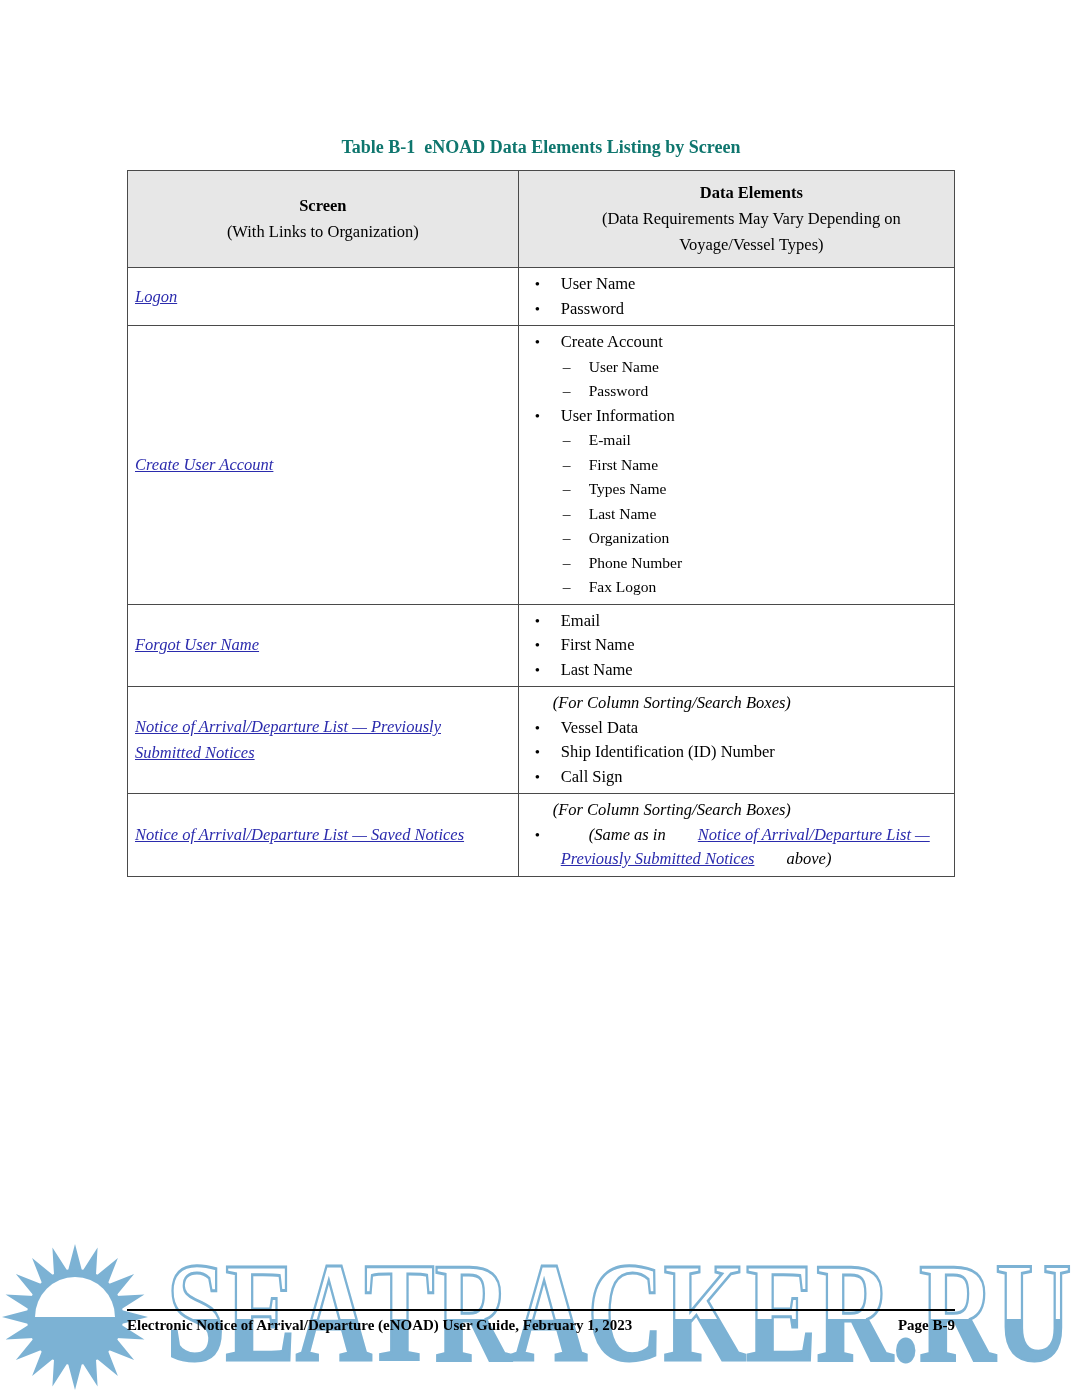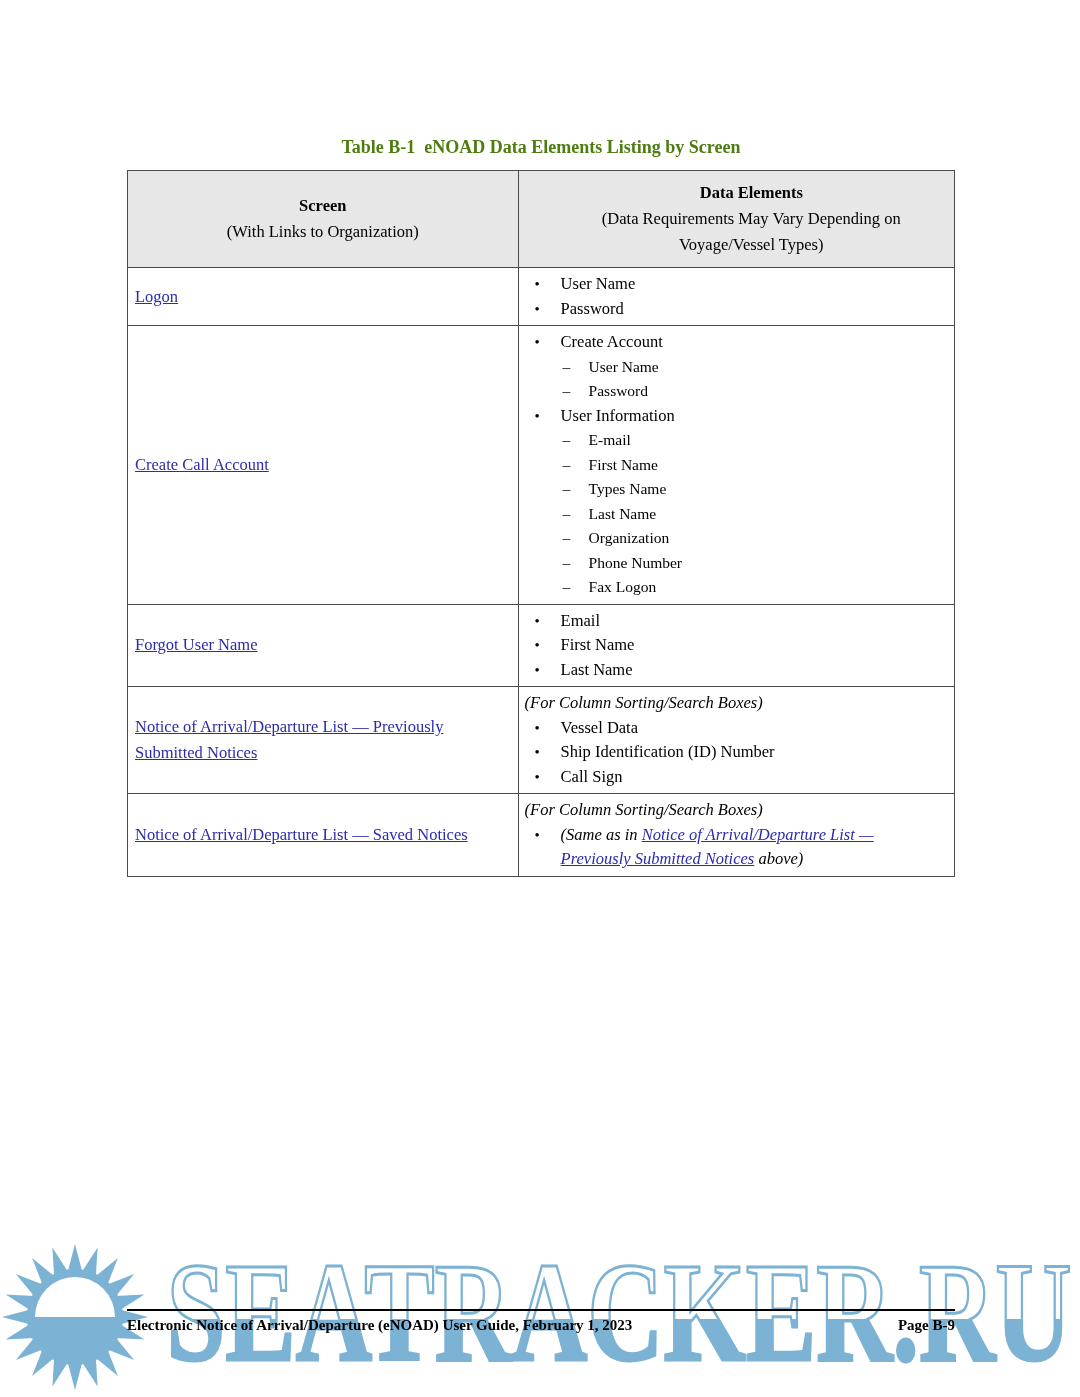--- a/index.html
+++ b/index.html
@@ -8,21 +8,21 @@
     background:#ffffff;
     font-family:"Liberation Serif", serif;
     position:relative;
     overflow:hidden;
   }
   .page { position:absolute; inset:0; }
 
   
   .doc-title {
     position:absolute; left:127px; top:137px; width:828px;
-    text-align:center; font-weight:bold; font-size:18px; color:#4d7c0f;
+    text-align:center; font-weight:bold; font-size:18px; color:#0f766e;
     white-space:pre-wrap;
     z-index:2;
   }
 
   
   table.main {
     position:absolute; left:127px; top:170px; width:828px;
     border-collapse:collapse;
     font-size:16.5px; color:#000;
     z-index:2;
@@ -49,30 +49,31 @@
     line-height:26px;
   }
   td.cell-elements {
     vertical-align:top;
     padding:4px 8px 4px 0;
   }
   a.doc-link {
     color:#2b2bad;
     text-decoration:underline;
     cursor:pointer;
+    font-style:italic;
   }
   .line { position:relative; line-height:24.5px; }
   .line .glyph { position:absolute; top:0; }
   .line.bullet { padding-left:42px; }
   .line.bullet > .glyph { left:16px; font-size:15px; }
   .line.dash   { padding-left:70px; }
   .line.dash   > .glyph { left:44px; }
   .line.dash   { font-size:15.5px; }
   .line.note   { padding-left:6px; font-style:italic; }
-  .italic { font-style:italic; }
+  .italic { font-style:italic;margin-left:28px; }
 
   
   .footer-rule {
     position:absolute; left:127px; top:1309px; width:828px; height:0;
     border-top:2px solid #000; z-index:6;
   }
   .footer-bar {
     position:absolute; left:127px; top:1317px; width:828px;
     display:flex; justify-content:space-between;
     font-weight:bold; font-size:15px; color:#000;
@@ -118,21 +119,21 @@
     </thead>
     <tbody id="table-body">
         <tr>
           <td class="cell-screen"><a class="doc-link" href="#">Logon</a></td>
           <td class="cell-elements">
             <div class="line bullet"><span class="glyph">•</span><span>User Name</span></div>
             <div class="line bullet"><span class="glyph">•</span><span>Password</span></div>
           </td>
         </tr>
         <tr>
-          <td class="cell-screen"><a class="doc-link" href="#">Create Call Account</a></td>
+          <td class="cell-screen"><a class="doc-link" href="#">Create User Account</a></td>
           <td class="cell-elements">
             <div class="line bullet"><span class="glyph">•</span><span>Create Account</span></div>
             <div class="line dash"><span class="glyph">–</span><span>User Name</span></div>
             <div class="line dash"><span class="glyph">–</span><span>Password</span></div>
             <div class="line bullet"><span class="glyph">•</span><span>User Information</span></div>
             <div class="line dash"><span class="glyph">–</span><span>E-mail</span></div>
             <div class="line dash"><span class="glyph">–</span><span>First Name</span></div>
             <div class="line dash"><span class="glyph">–</span><span>Types Name</span></div>
             <div class="line dash"><span class="glyph">–</span><span>Last Name</span></div>
             <div class="line dash"><span class="glyph">–</span><span>Organization</span></div>

